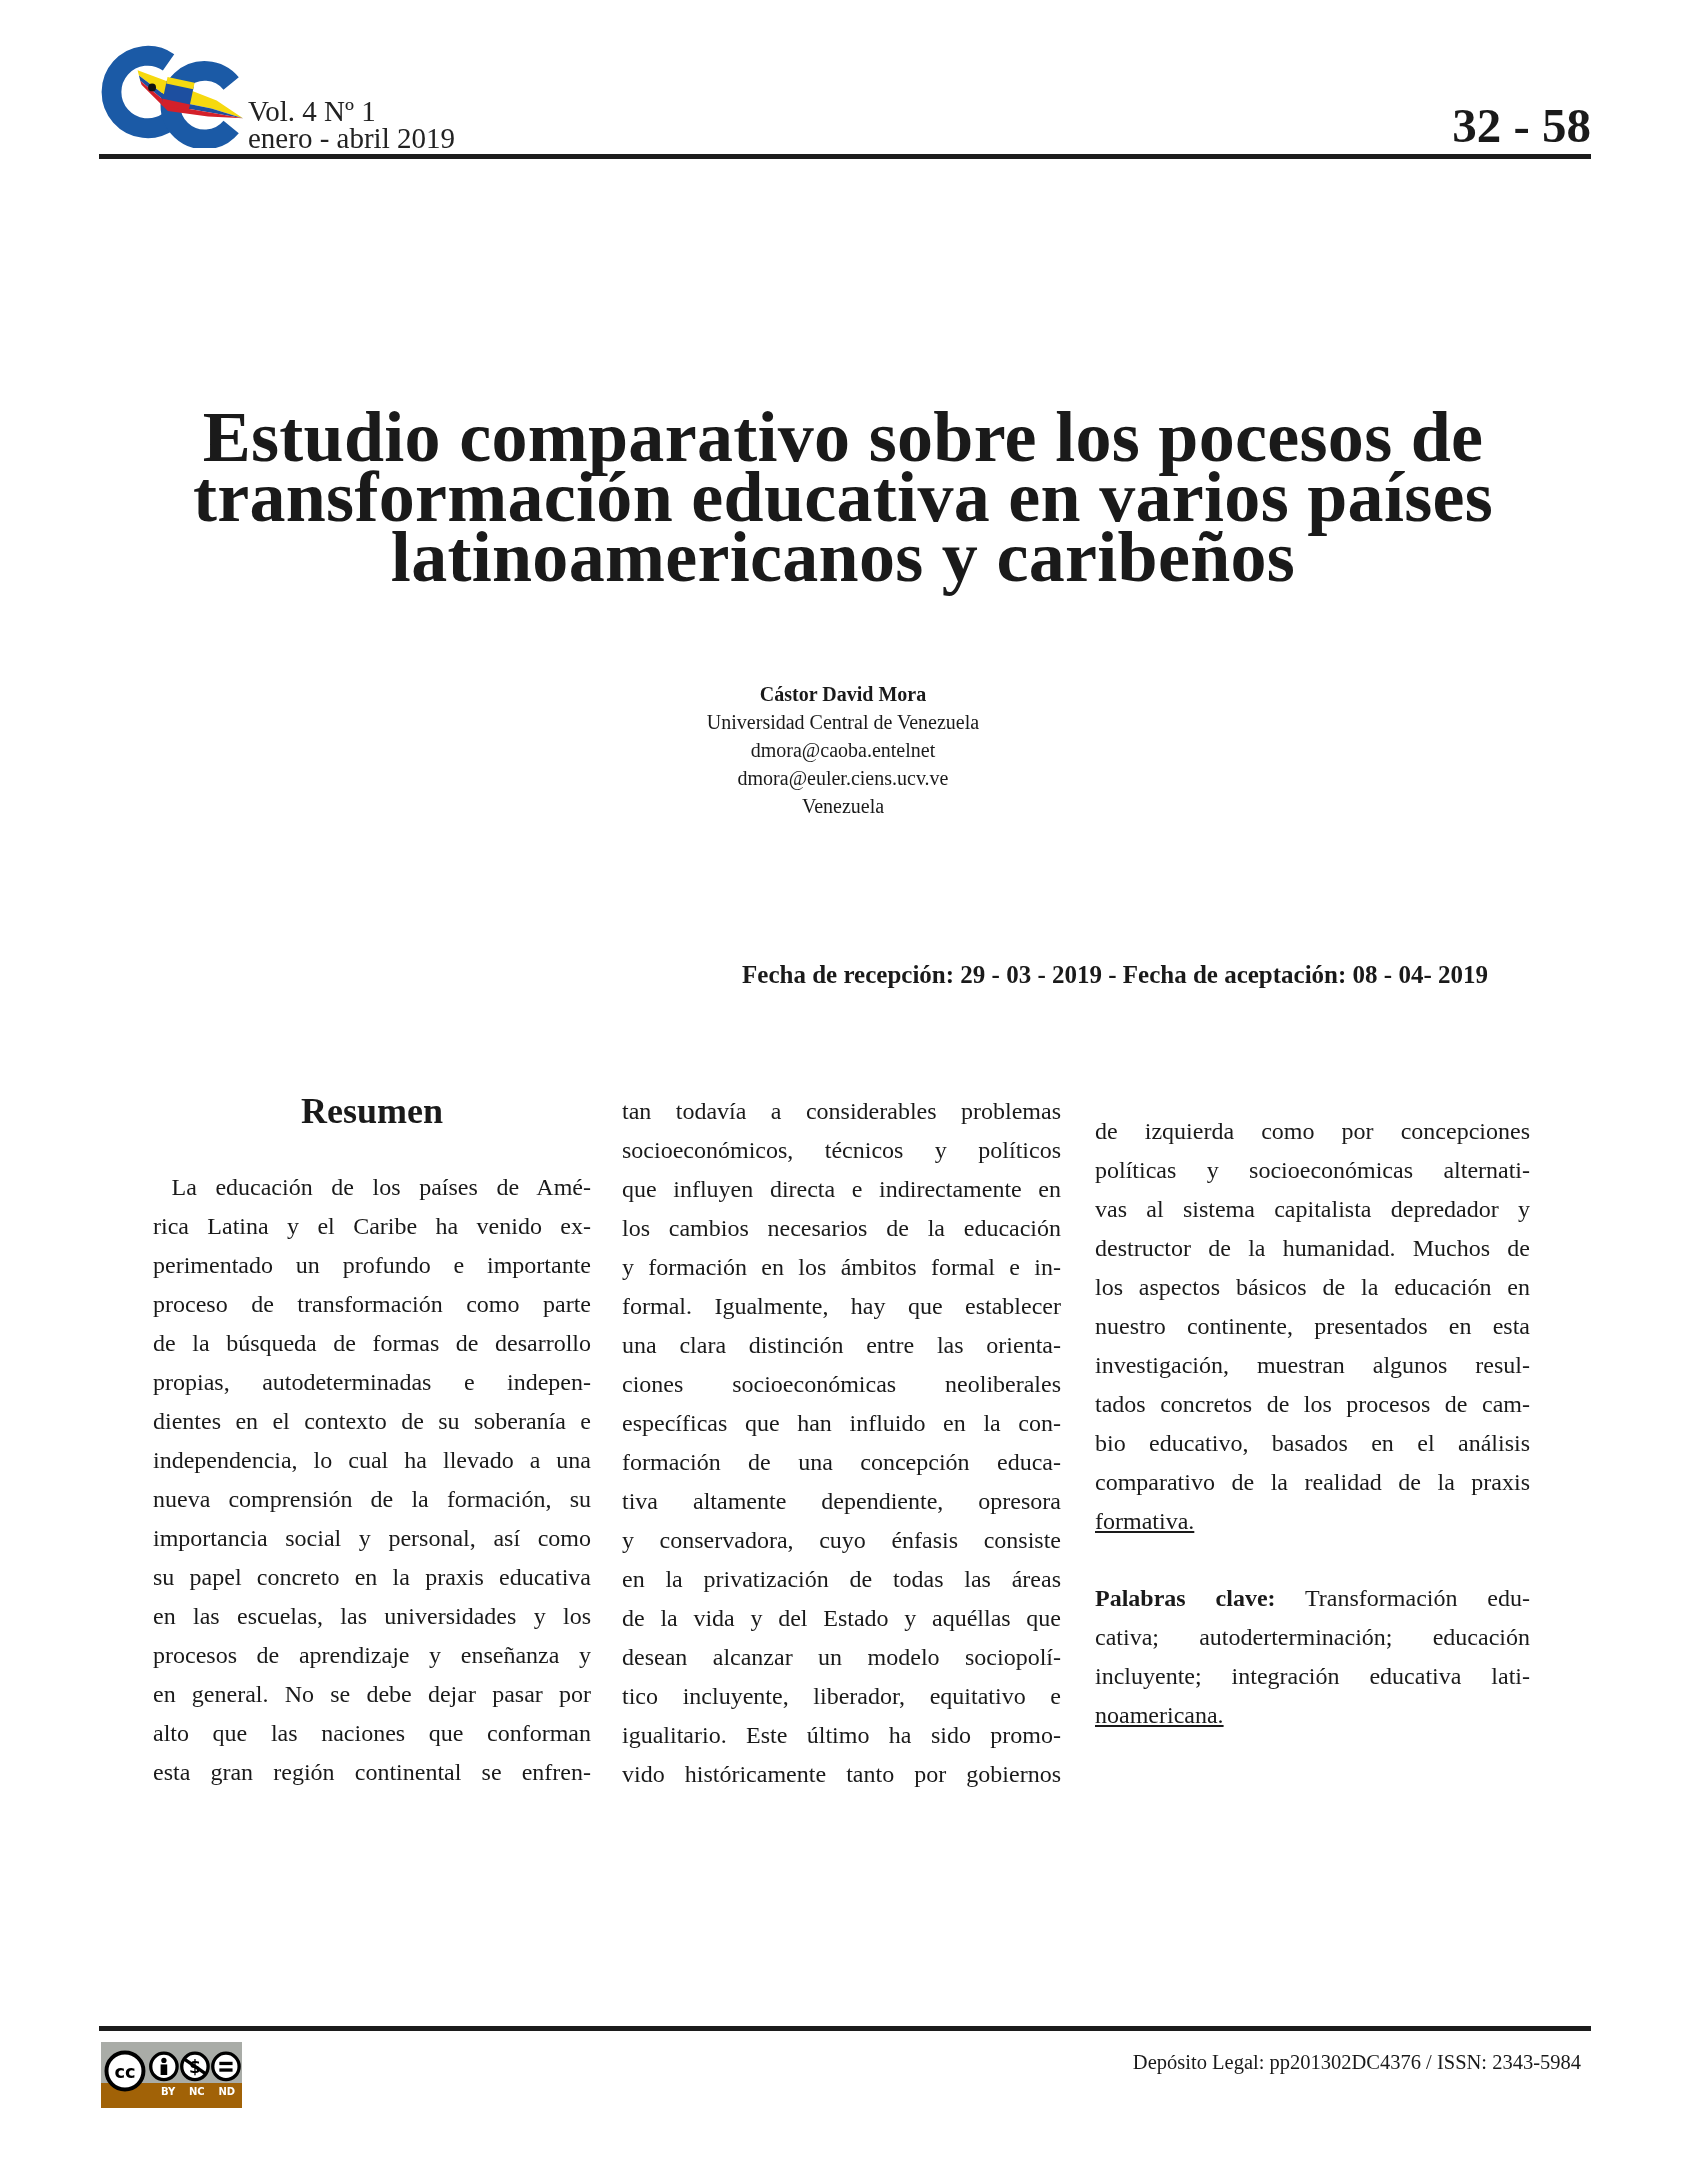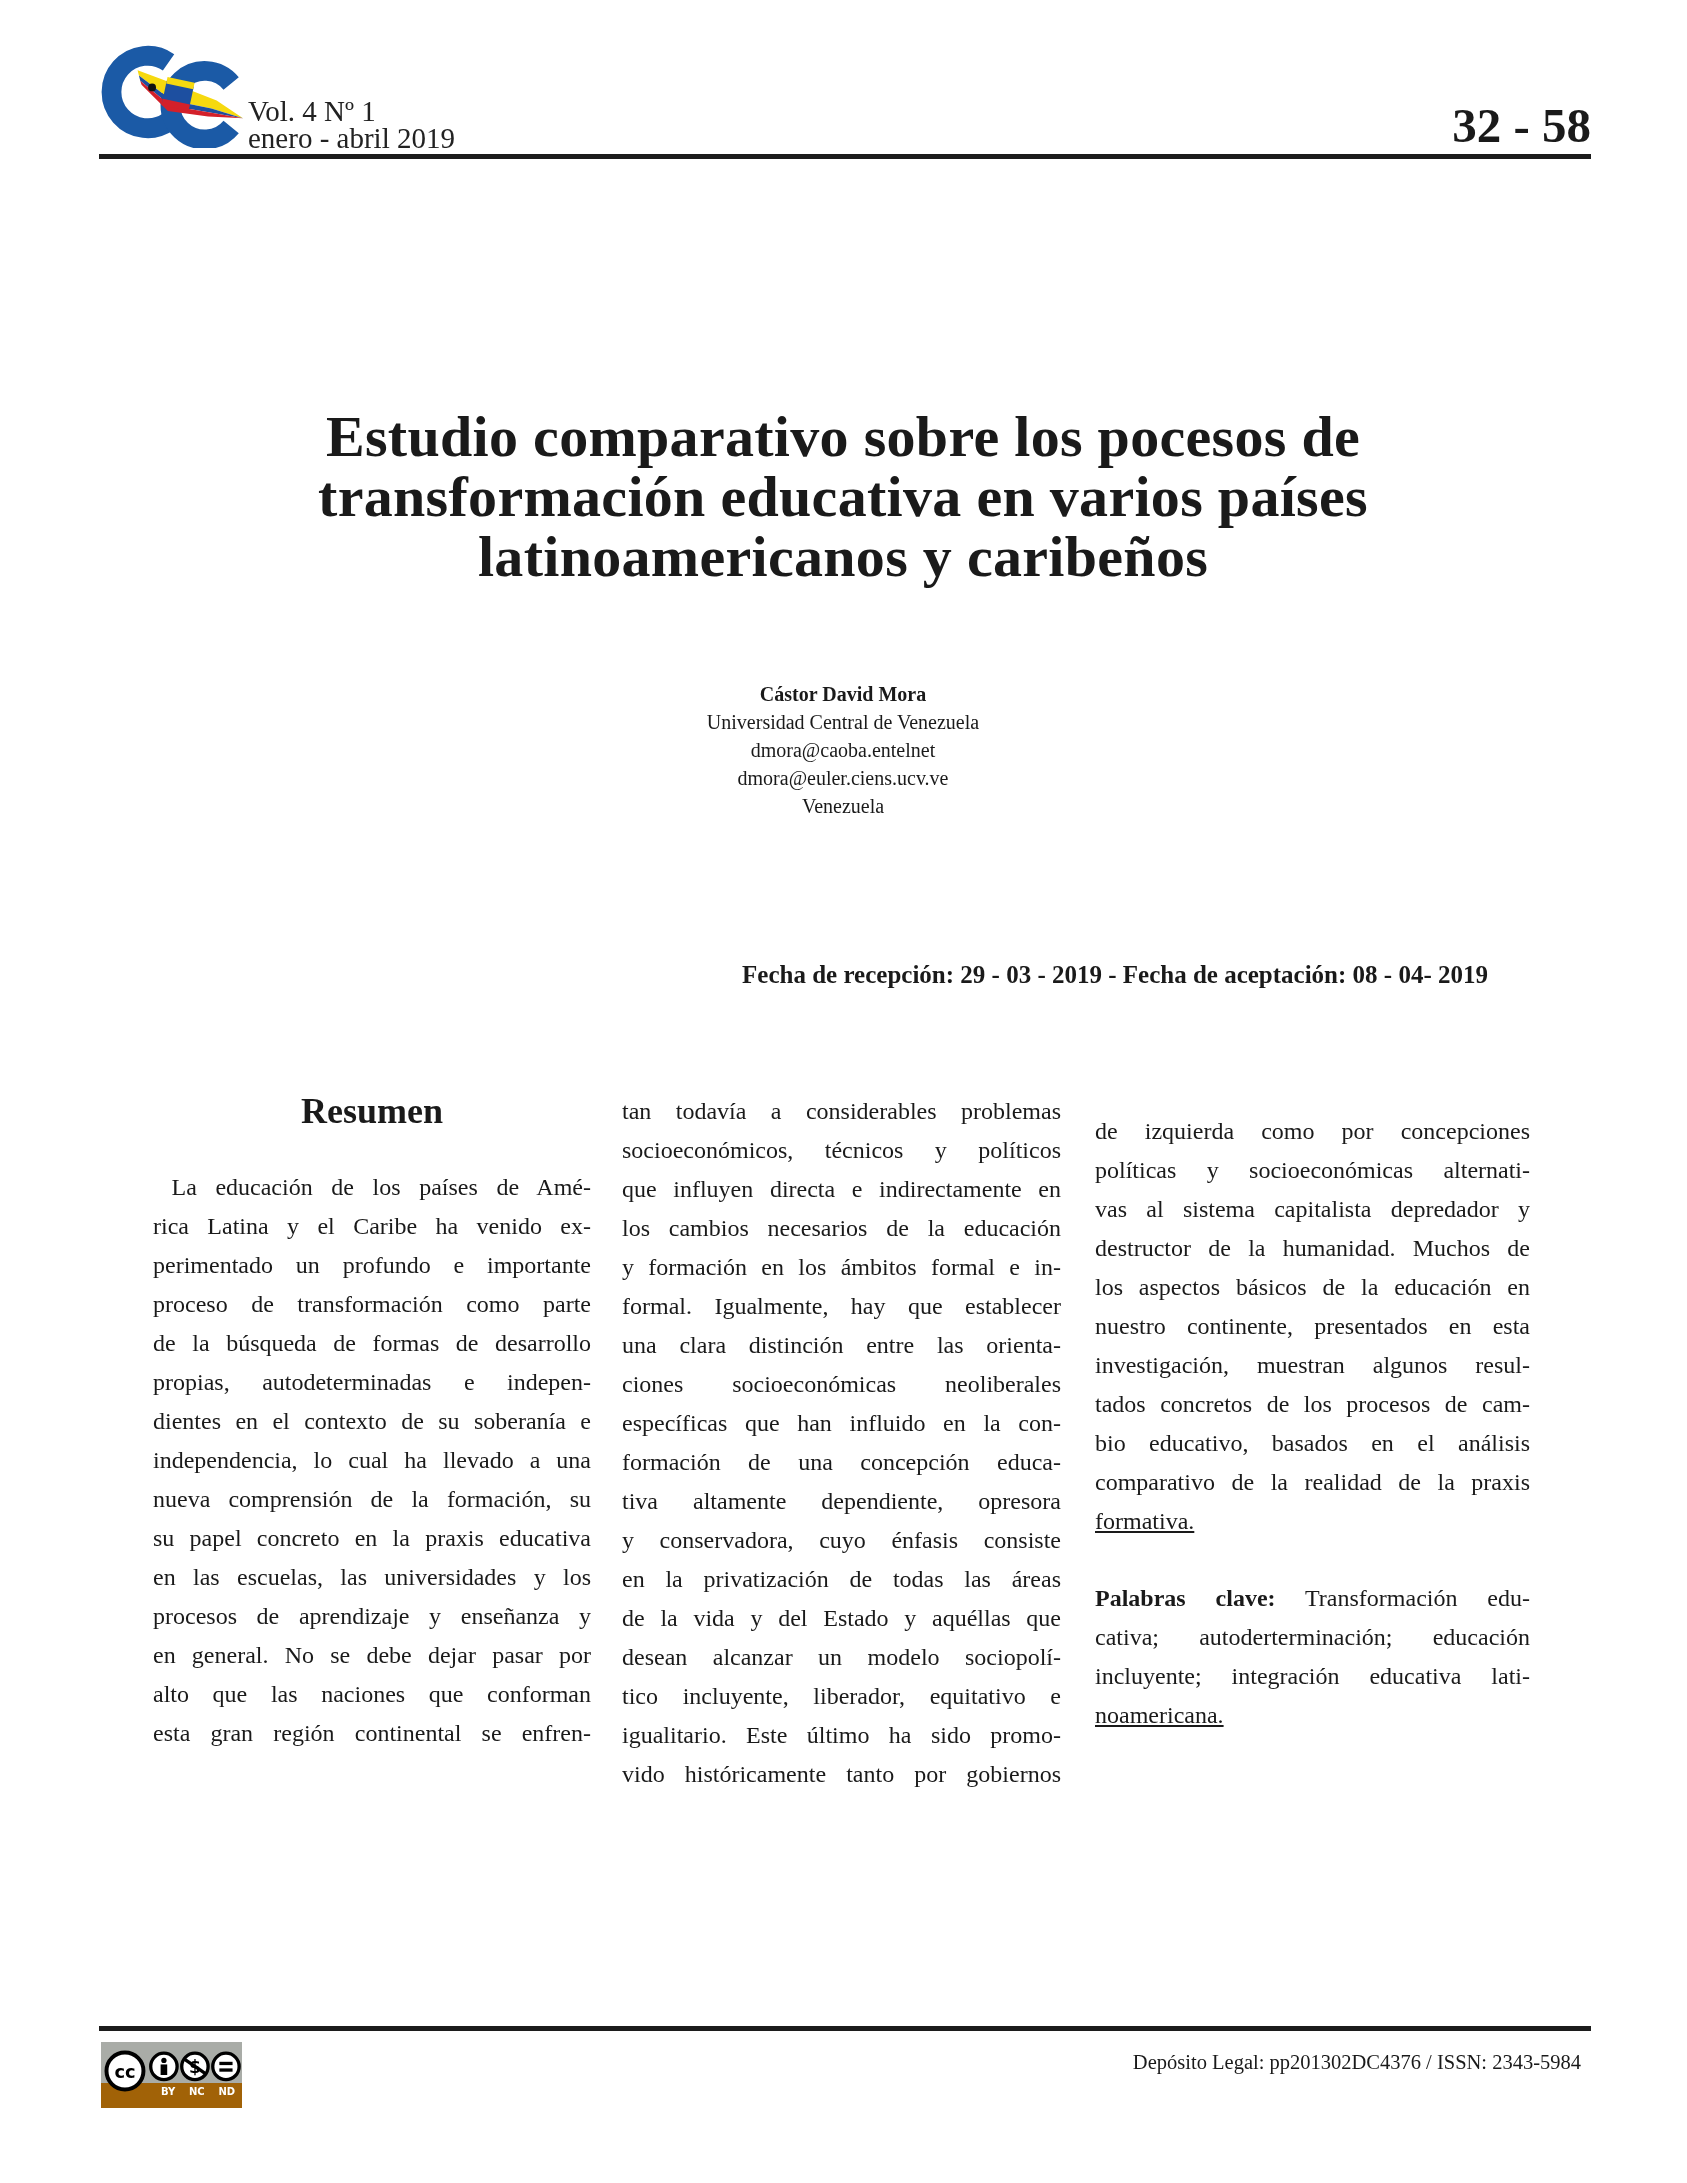--- a/index.html
+++ b/index.html
@@ -8,21 +8,21 @@
   .abs { position: absolute; }
 
   
   .logo { left: 99px; top: 36px; width: 149px; height: 112px; }
   .vol { left: 248px; top: 98px; font-size: 29px; line-height: 26.5px; color: #222; }
   .pages { right: 96px; top: 99px; font-size: 49px; font-weight: bold; line-height: 53px; }
   .rule { left: 99px; width: 1492px; height: 4.6px; background: #1c1c1c; }
 
   
   .title { left: 132px; width: 1422px; top: 407px; text-align: center; font-weight: bold;
-           font-size: 58px; line-height: 60px; letter-spacing: 0.3px; }
+           font-size: 72px; line-height: 60px; letter-spacing: 0.3px; }
 
   
   .author { left: 595px; width: 496px; top: 680px; text-align: center; font-size: 20px; line-height: 28px; }
   .author .name { font-weight: bold; }
 
   .dates { left: 198px; width: 1290px; top: 961px; text-align: right; font-size: 25px; font-weight: bold; }
 
   
   .col { top: 1092px; font-size: 24px; line-height: 39px; text-align: justify; }
   .col1 { left: 153px; width: 438px; }
@@ -86,20 +86,21 @@
   <div class="resumen-h">Resumen</div>
   <span class="line indent">La educación de los países de Amé-</span>
   <span class="line">rica Latina y el Caribe ha venido ex-</span>
   <span class="line">perimentado un profundo e importante</span>
   <span class="line">proceso de transformación como parte</span>
   <span class="line">de la búsqueda de formas de desarrollo</span>
   <span class="line">propias, autodeterminadas e indepen-</span>
   <span class="line">dientes en el contexto de su soberanía e</span>
   <span class="line">independencia, lo cual ha llevado a una</span>
   <span class="line">nueva comprensión de la formación, su</span>
+  <span class="line">importancia social y personal, así como</span>
   <span class="line">su papel concreto en la praxis educativa</span>
   <span class="line">en las escuelas, las universidades y los</span>
   <span class="line">procesos de aprendizaje y enseñanza y</span>
   <span class="line">en general. No se debe dejar pasar por</span>
   <span class="line">alto que las naciones que conforman</span>
   <span class="line">esta gran región continental se enfren-</span>
 </div>
 
 <div class="abs col col2">
   <span class="line">tan todavía a considerables problemas</span>

